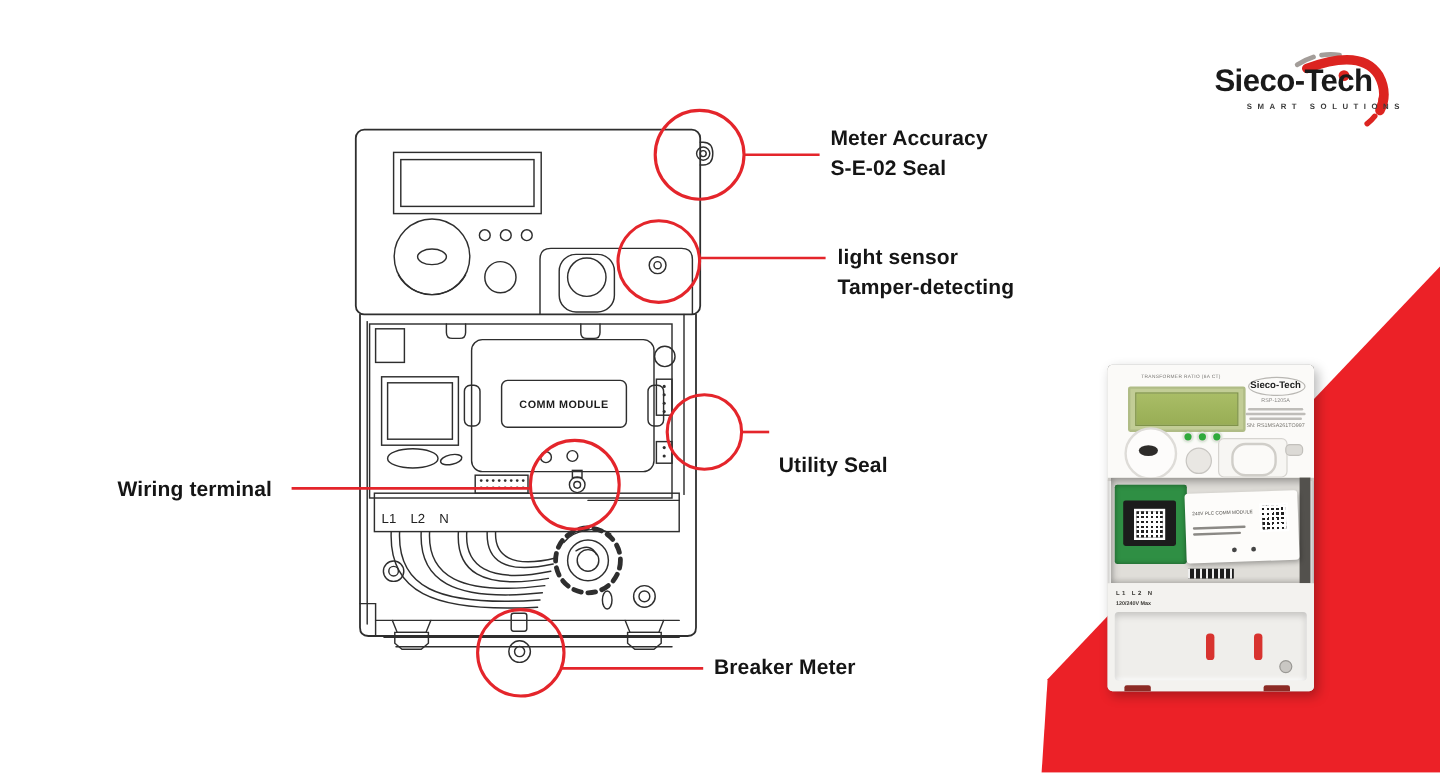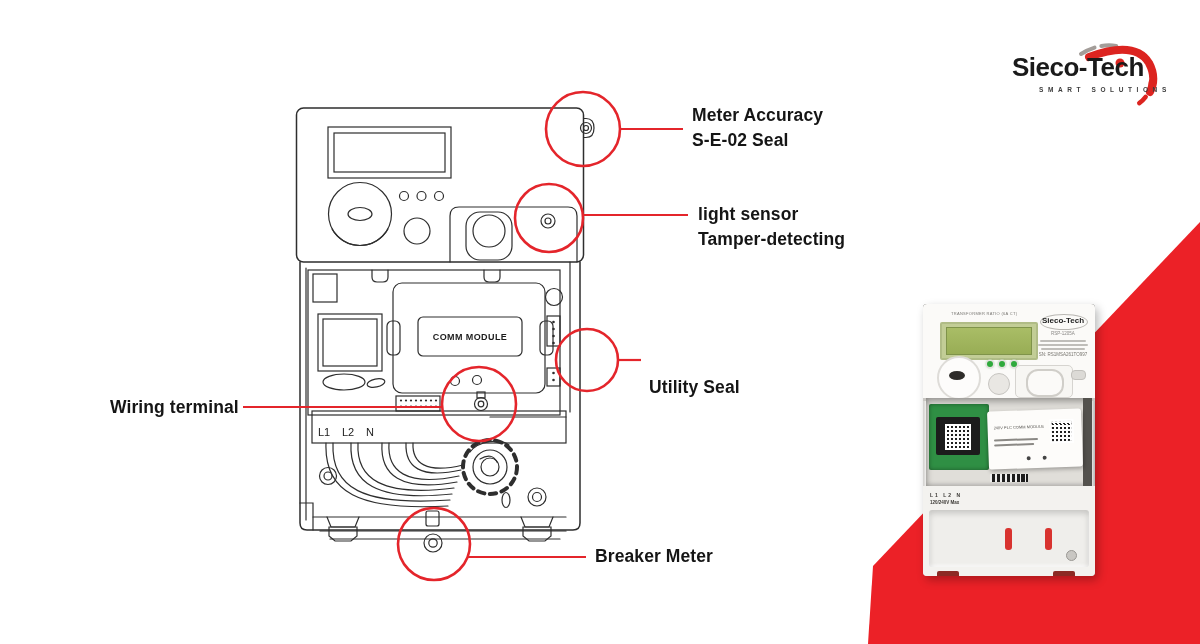--- a/index.html
+++ b/index.html
@@ -227,21 +227,21 @@
 
   <div class="label" style="left:692px;top:103px;">
     <div>Meter Accuracy</div>
     <div>S-E-02 Seal</div>
   </div>
   <div class="label" style="left:698px;top:202px;">
     <div>light sensor</div>
     <div>Tamper-detecting</div>
   </div>
   <div class="label" style="left:649px;top:347px;margin-top:28px;">Utility Seal</div>
-  <div class="label" style="left:98px;top:395px;margin-left:12px;">
+  <div class="label" style="left:98px;top:395px;">
     <div>Wiring terminal</div>
   </div>
   <div class="label" style="left:595px;top:544px;">Breaker Meter</div>
 
   <div class="logo">
     <svg width="170" height="72" viewBox="0 0 170 72">
       <path d="M78 18 Q95 7 114 10" stroke="#a39d99" stroke-width="4" fill="none" stroke-linecap="round" stroke-dasharray="15 7"></path>
       <path d="M86 21 Q132 4 146 27 Q154 42 147 56" stroke="#dc2420" stroke-width="8" fill="none" stroke-linecap="round"></path>
       <path d="M148 46 Q147 60 135 68" stroke="#dc2420" stroke-width="4.5" fill="none" stroke-linecap="round" stroke-dasharray="9 7"></path>
       <circle cx="117" cy="27" r="4.5" fill="#dc2420"></circle>

